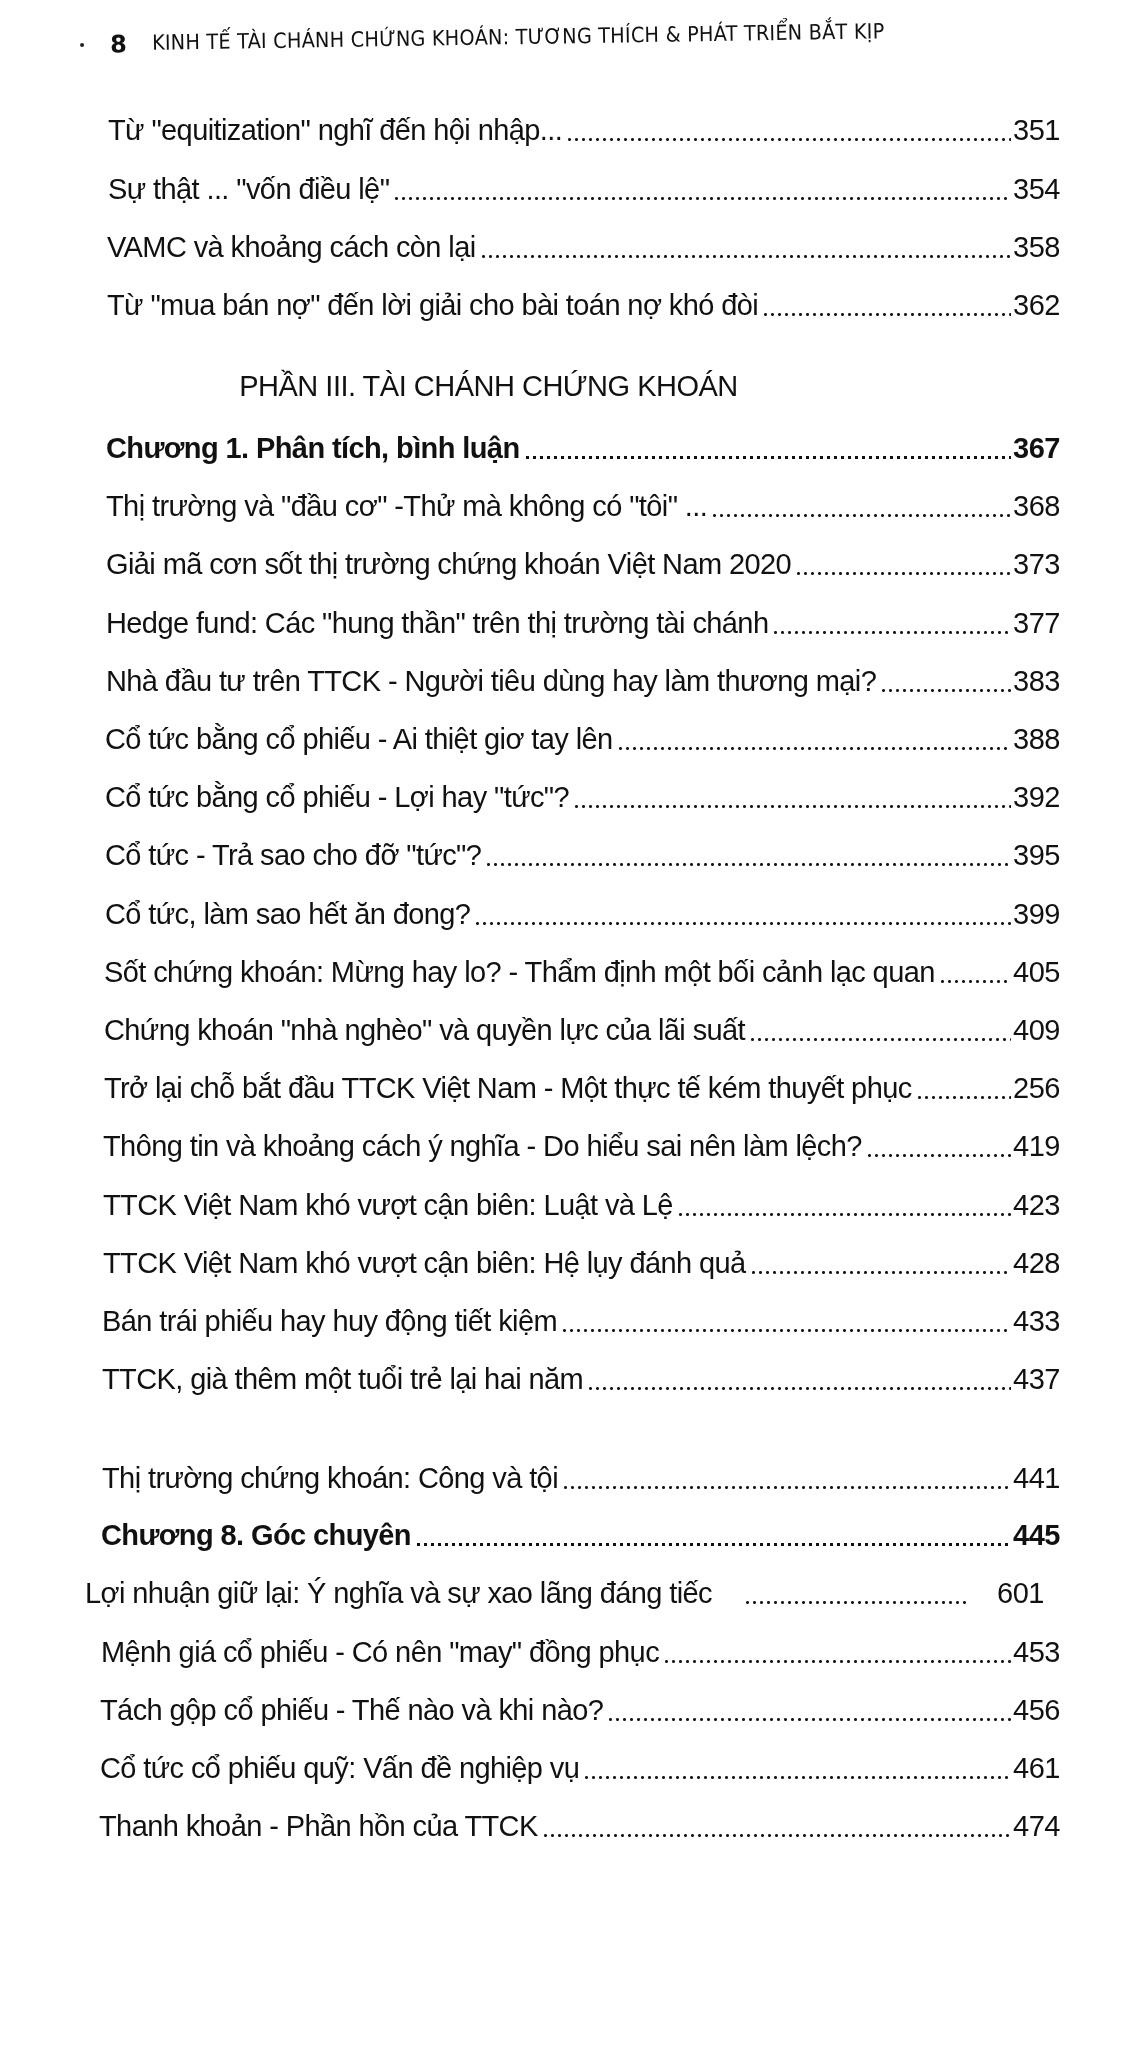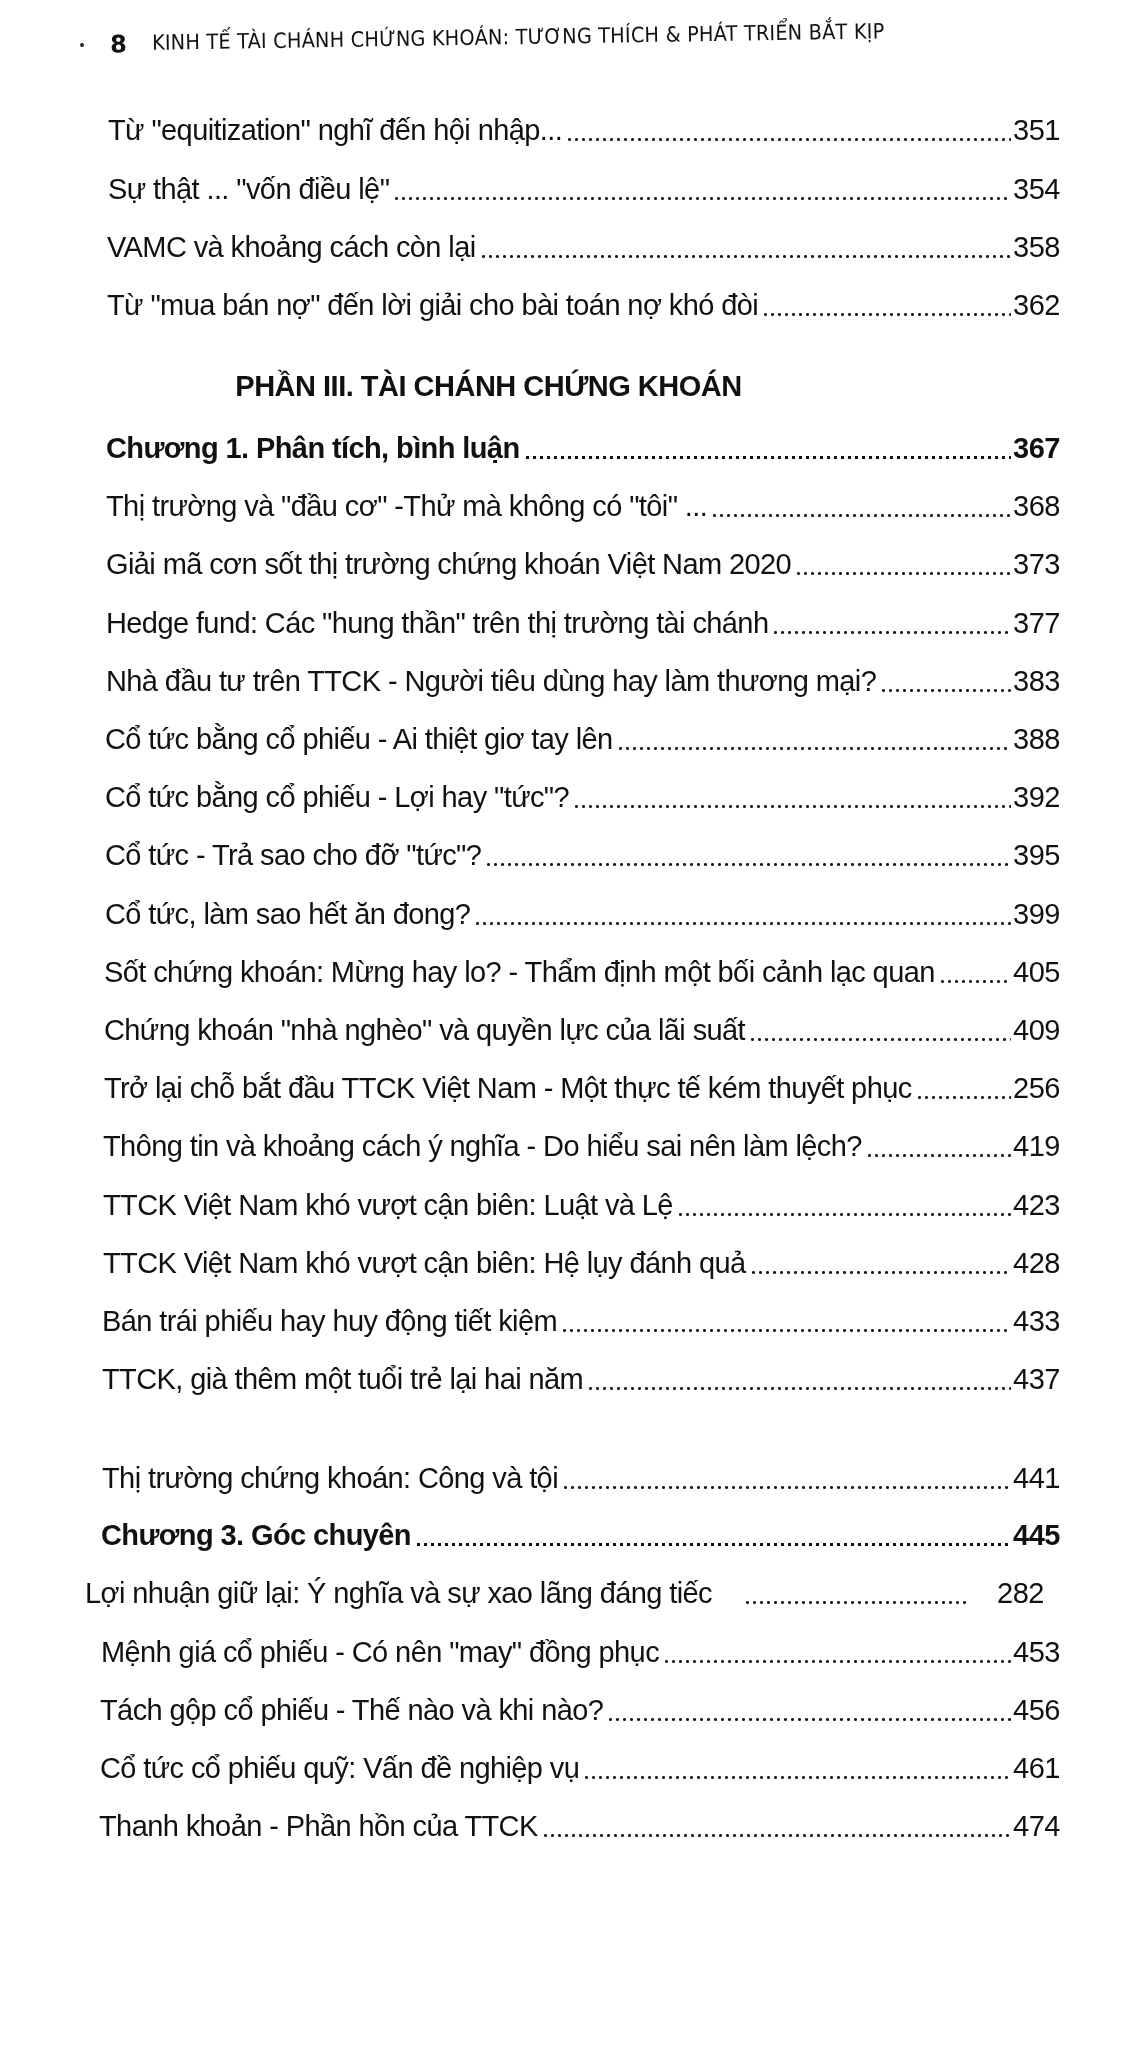--- a/index.html
+++ b/index.html
@@ -106,21 +106,21 @@
   }
   .chapter .toc-leader::after {
     background-image: radial-gradient(circle, #111 1.6px, transparent 1.9px);
   }
   .part-heading {
     position: absolute;
     left: 0;
     width: 977px;
     text-align: center;
     font-size: 29px;
-    font-weight: bold;
+    font-weight: normal;
     letter-spacing: -0.5px;
     font-family: "Liberation Sans", sans-serif;
   }
 </style>
 </head>
 <body>
 
 <div class="page-header">
   <span class="header-dot"></span>
   <span class="page-number">8</span>
@@ -238,29 +238,29 @@
     <span class="toc-leader"></span>
     <span class="toc-page">437</span>
   </div>
   <div class="toc-entry" style="left:102px; width:958px; top:1413px;margin-top:41px;">
     <span class="toc-title">Thị trường chứng khoán: Công và tội</span>
     <span class="toc-leader"></span>
     <span class="toc-page">441</span>
   </div>
 
   <div class="toc-entry chapter" style="left:101px; width:959px; top:1511px;">
-    <span class="toc-title">Chương 3. Góc chuyên</span>
+    <span class="toc-title">Chương 8. Góc chuyên</span>
     <span class="toc-leader"></span>
     <span class="toc-page">445</span>
   </div>
 
   <div class="toc-entry" style="left:85px; width:959px; top:1569px;gap:28px;">
     <span class="toc-title">Lợi nhuận giữ lại: Ý nghĩa và sự xao lãng đáng tiếc</span>
     <span class="toc-leader"></span>
-    <span class="toc-page">282</span>
+    <span class="toc-page">601</span>
   </div>
   <div class="toc-entry" style="left:101px; width:959px; top:1628px;">
     <span class="toc-title">Mệnh giá cổ phiếu - Có nên "may" đồng phục</span>
     <span class="toc-leader"></span>
     <span class="toc-page">453</span>
   </div>
   <div class="toc-entry" style="left:100px; width:960px; top:1686px;">
     <span class="toc-title">Tách gộp cổ phiếu - Thế nào và khi nào?</span>
     <span class="toc-leader"></span>
     <span class="toc-page">456</span>

